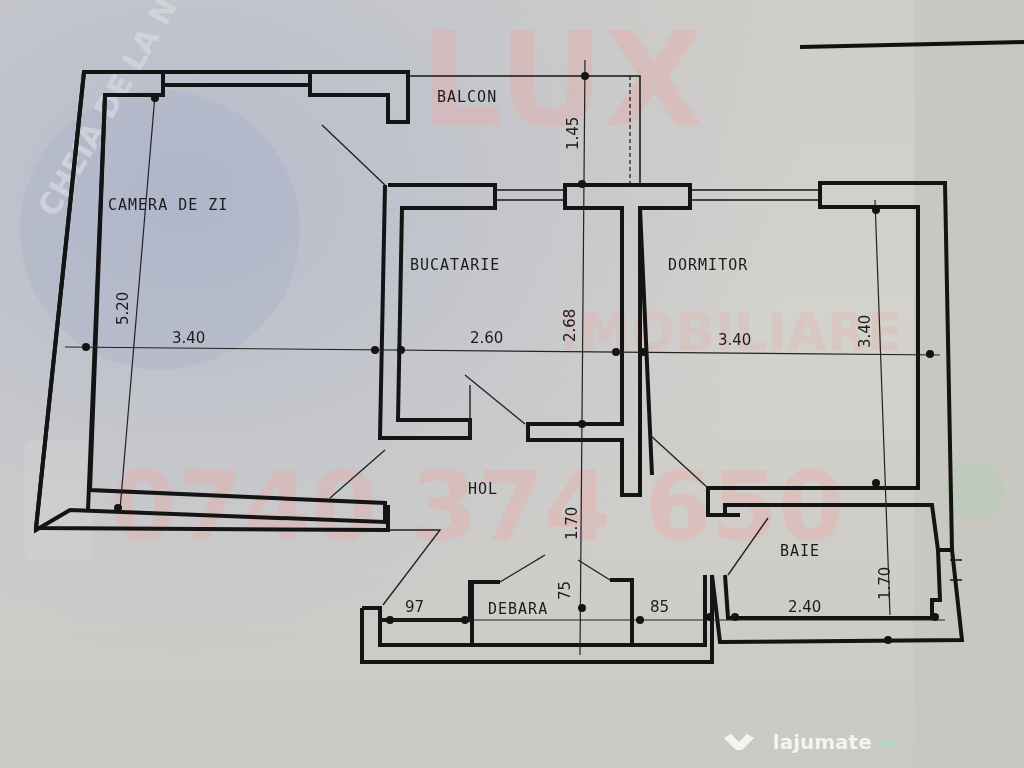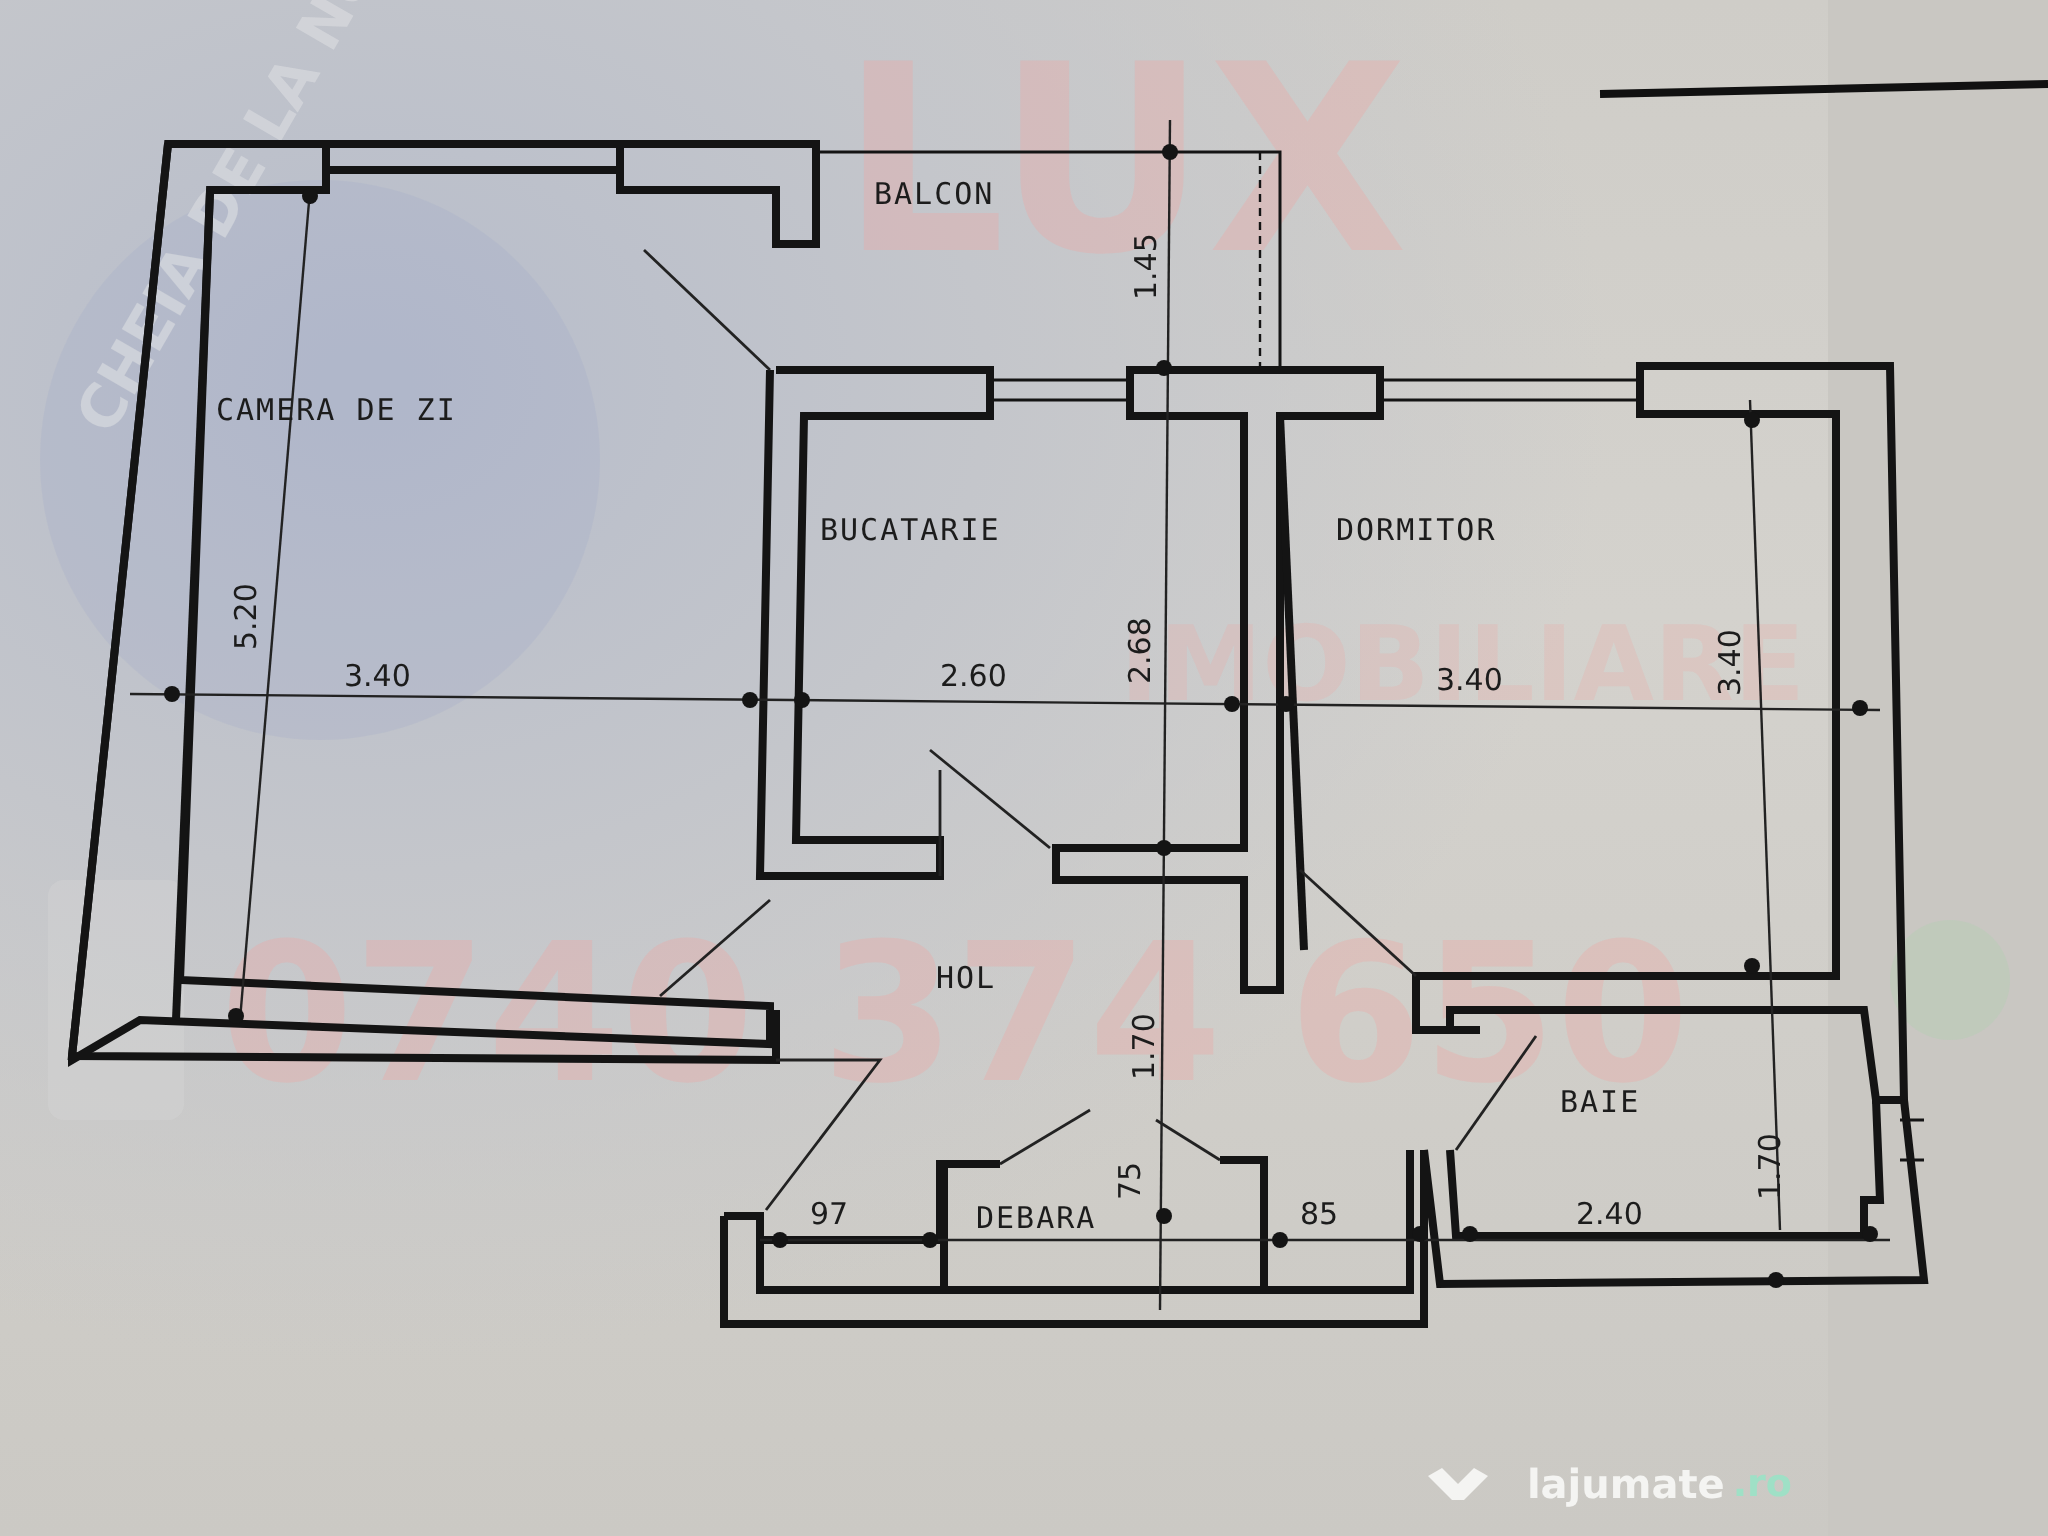--- a/index.html
+++ b/index.html
@@ -5,21 +5,21 @@
   html, body { margin:0; padding:0; width:1024px; height:768px; overflow:hidden; background:#c9c7c2; }
   .stage { position:relative; width:914px; height:768px;
     background: radial-gradient(ellipse at 20% 25%, #b6bccb 0%, #c4c6cb 30%, transparent 60%),
                 linear-gradient(180deg, #cfcdc8 0%, #d4d2cd 40%, #cbc9c4 100%); }
   svg { position:absolute; left:0; top:0; }
   .wm-text { font-family:"DejaVu Sans", sans-serif; font-weight:bold; }
   .label { font-family:"DejaVu Sans Mono", monospace; font-size:15px; fill:#1c1c1c; letter-spacing:1px; }
   .dim { font-family:"DejaVu Sans", sans-serif; font-size:15px; fill:#1c1c1c; }
   .logo { position:absolute; right:18px; bottom:14px; display:flex; align-items:center; gap:4px; }
   .logo-text { font-family:"DejaVu Sans", sans-serif; font-weight:bold; font-size:20px; color:#f4f4f2;margin-left:13px; }
-  .logo-tld { font-family:"DejaVu Sans", sans-serif; font-weight:bold; font-size:19px; color:#9fe0c6; }
+  .logo-tld { font-family:"DejaVu Sans", sans-serif; font-weight:bold; font-size:13px; color:#9fe0c6; }
 </style>
 </head>
 <body>
 
 <div class="stage">
 <svg width="1024" height="768" viewBox="0 0 1024 768">
 
   <g opacity="0.55">
     <circle cx="160" cy="230" r="140" fill="#9aa6c9" opacity="0.35"></circle>
     <text class="wm-text" x="420" y="125" font-size="130" fill="#f0a6a3" opacity="0.6">LUX</text>

